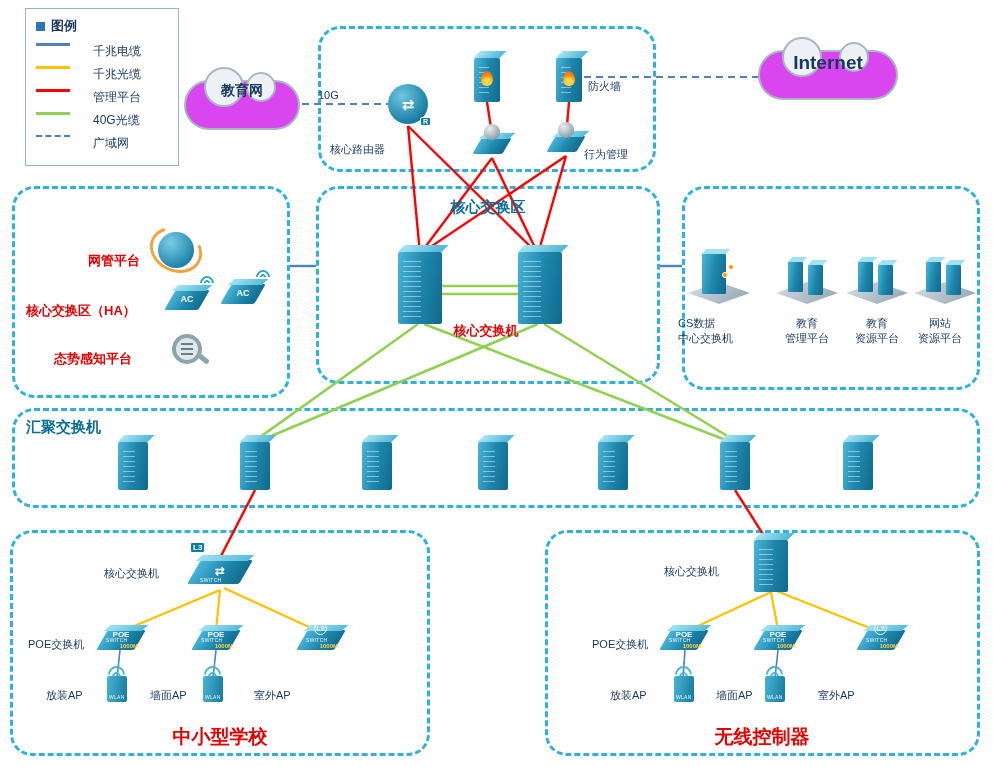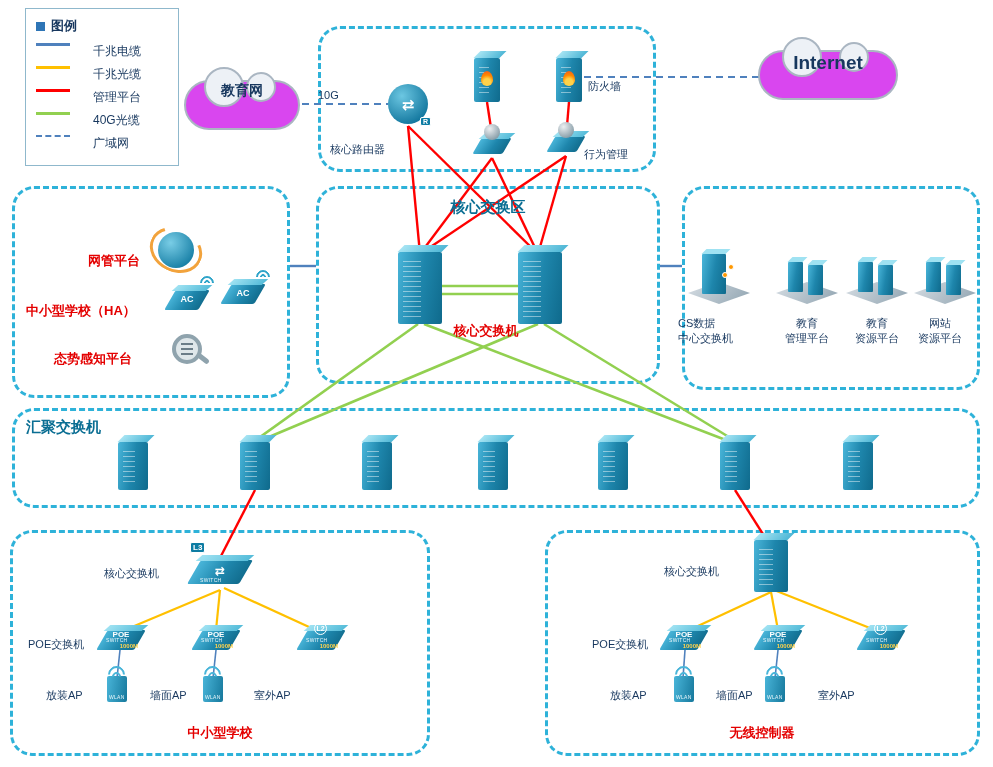--- a/index.html
+++ b/index.html
@@ -5,21 +5,21 @@
   *{margin:0;padding:0;box-sizing:border-box}
   html,body{background:#fff}
   body{font-family:"Liberation Sans","DejaVu Sans",sans-serif}
   .stage{position:relative;width:993px;height:767px;background:#fff;overflow:hidden}
 
   
   .zone{position:absolute;border:3px dashed #2eb2d9;border-radius:22px;background:#fff;z-index:1}
   .ztitle{position:absolute;z-index:10;font-size:15px;font-weight:bold;color:#0a6e93;white-space:nowrap;text-align:center}
   .lbl{position:absolute;z-index:10;font-size:11px;color:#17375e;white-space:nowrap}
   .lbl-red{color:#e40000;font-weight:bold;font-size:13px}
-  .school-title{position:absolute;z-index:10;font-size:13px;font-weight:bold;color:#e40000;text-align:center;white-space:nowrap}
+  .school-title{position:absolute;z-index:10;font-size:19px;font-weight:bold;color:#e40000;text-align:center;white-space:nowrap}
 
   
   .wires{position:absolute;left:0;top:0;z-index:5;pointer-events:none}
   .w-wan{stroke:#4f81bd;stroke-width:1.8;stroke-dasharray:7 5;fill:none}
   .w-blue{stroke:#4f81bd;stroke-width:2.4;fill:none}
   .w-thin{stroke:#4f81bd;stroke-width:1.6;fill:none}
   .w-red{stroke:#ff0000;stroke-width:2.4;fill:none}
   .w-green{stroke:#92d050;stroke-width:2.6;fill:none}
   .w-yellow{stroke:#ffc000;stroke-width:2.2;fill:none}
 
@@ -178,21 +178,21 @@
   <div class="slab" style="left:477px;top:138px;width:30px;height:16px">
     <span class="globe" style="left:7px;top:-14px"></span>
   </div>
   <div class="slab" style="left:551px;top:136px;width:30px;height:16px">
     <span class="globe" style="left:7px;top:-14px"></span>
   </div>
   <div class="lbl" style="left:584px;top:147px">行为管理</div>
 
   <div class="lbl lbl-red" style="left:88px;top:252px">网管平台</div>
   <div class="nms-icon" style="left:158px;top:232px"></div>
-  <div class="lbl lbl-red" style="left:26px;top:302px">中小型学校（HA）</div>
+  <div class="lbl lbl-red" style="left:26px;top:302px">核心交换区（HA）</div>
   <div class="slab" style="left:170px;top:290px;width:34px;height:20px">
     <span class="chip" style="font-size:9px;left:0;right:0;top:4px">AC</span>
     <span class="waves" style="right:-10px;top:-14px"></span>
   </div>
   <div class="slab" style="left:226px;top:284px;width:34px;height:20px">
     <span class="chip" style="font-size:9px;left:0;right:0;top:4px">AC</span>
     <span class="waves" style="right:-10px;top:-14px"></span>
   </div>
   <div class="lbl lbl-red" style="left:54px;top:350px">态势感知平台</div>
   <div class="sa-icon" style="left:172px;top:334px"></div>

